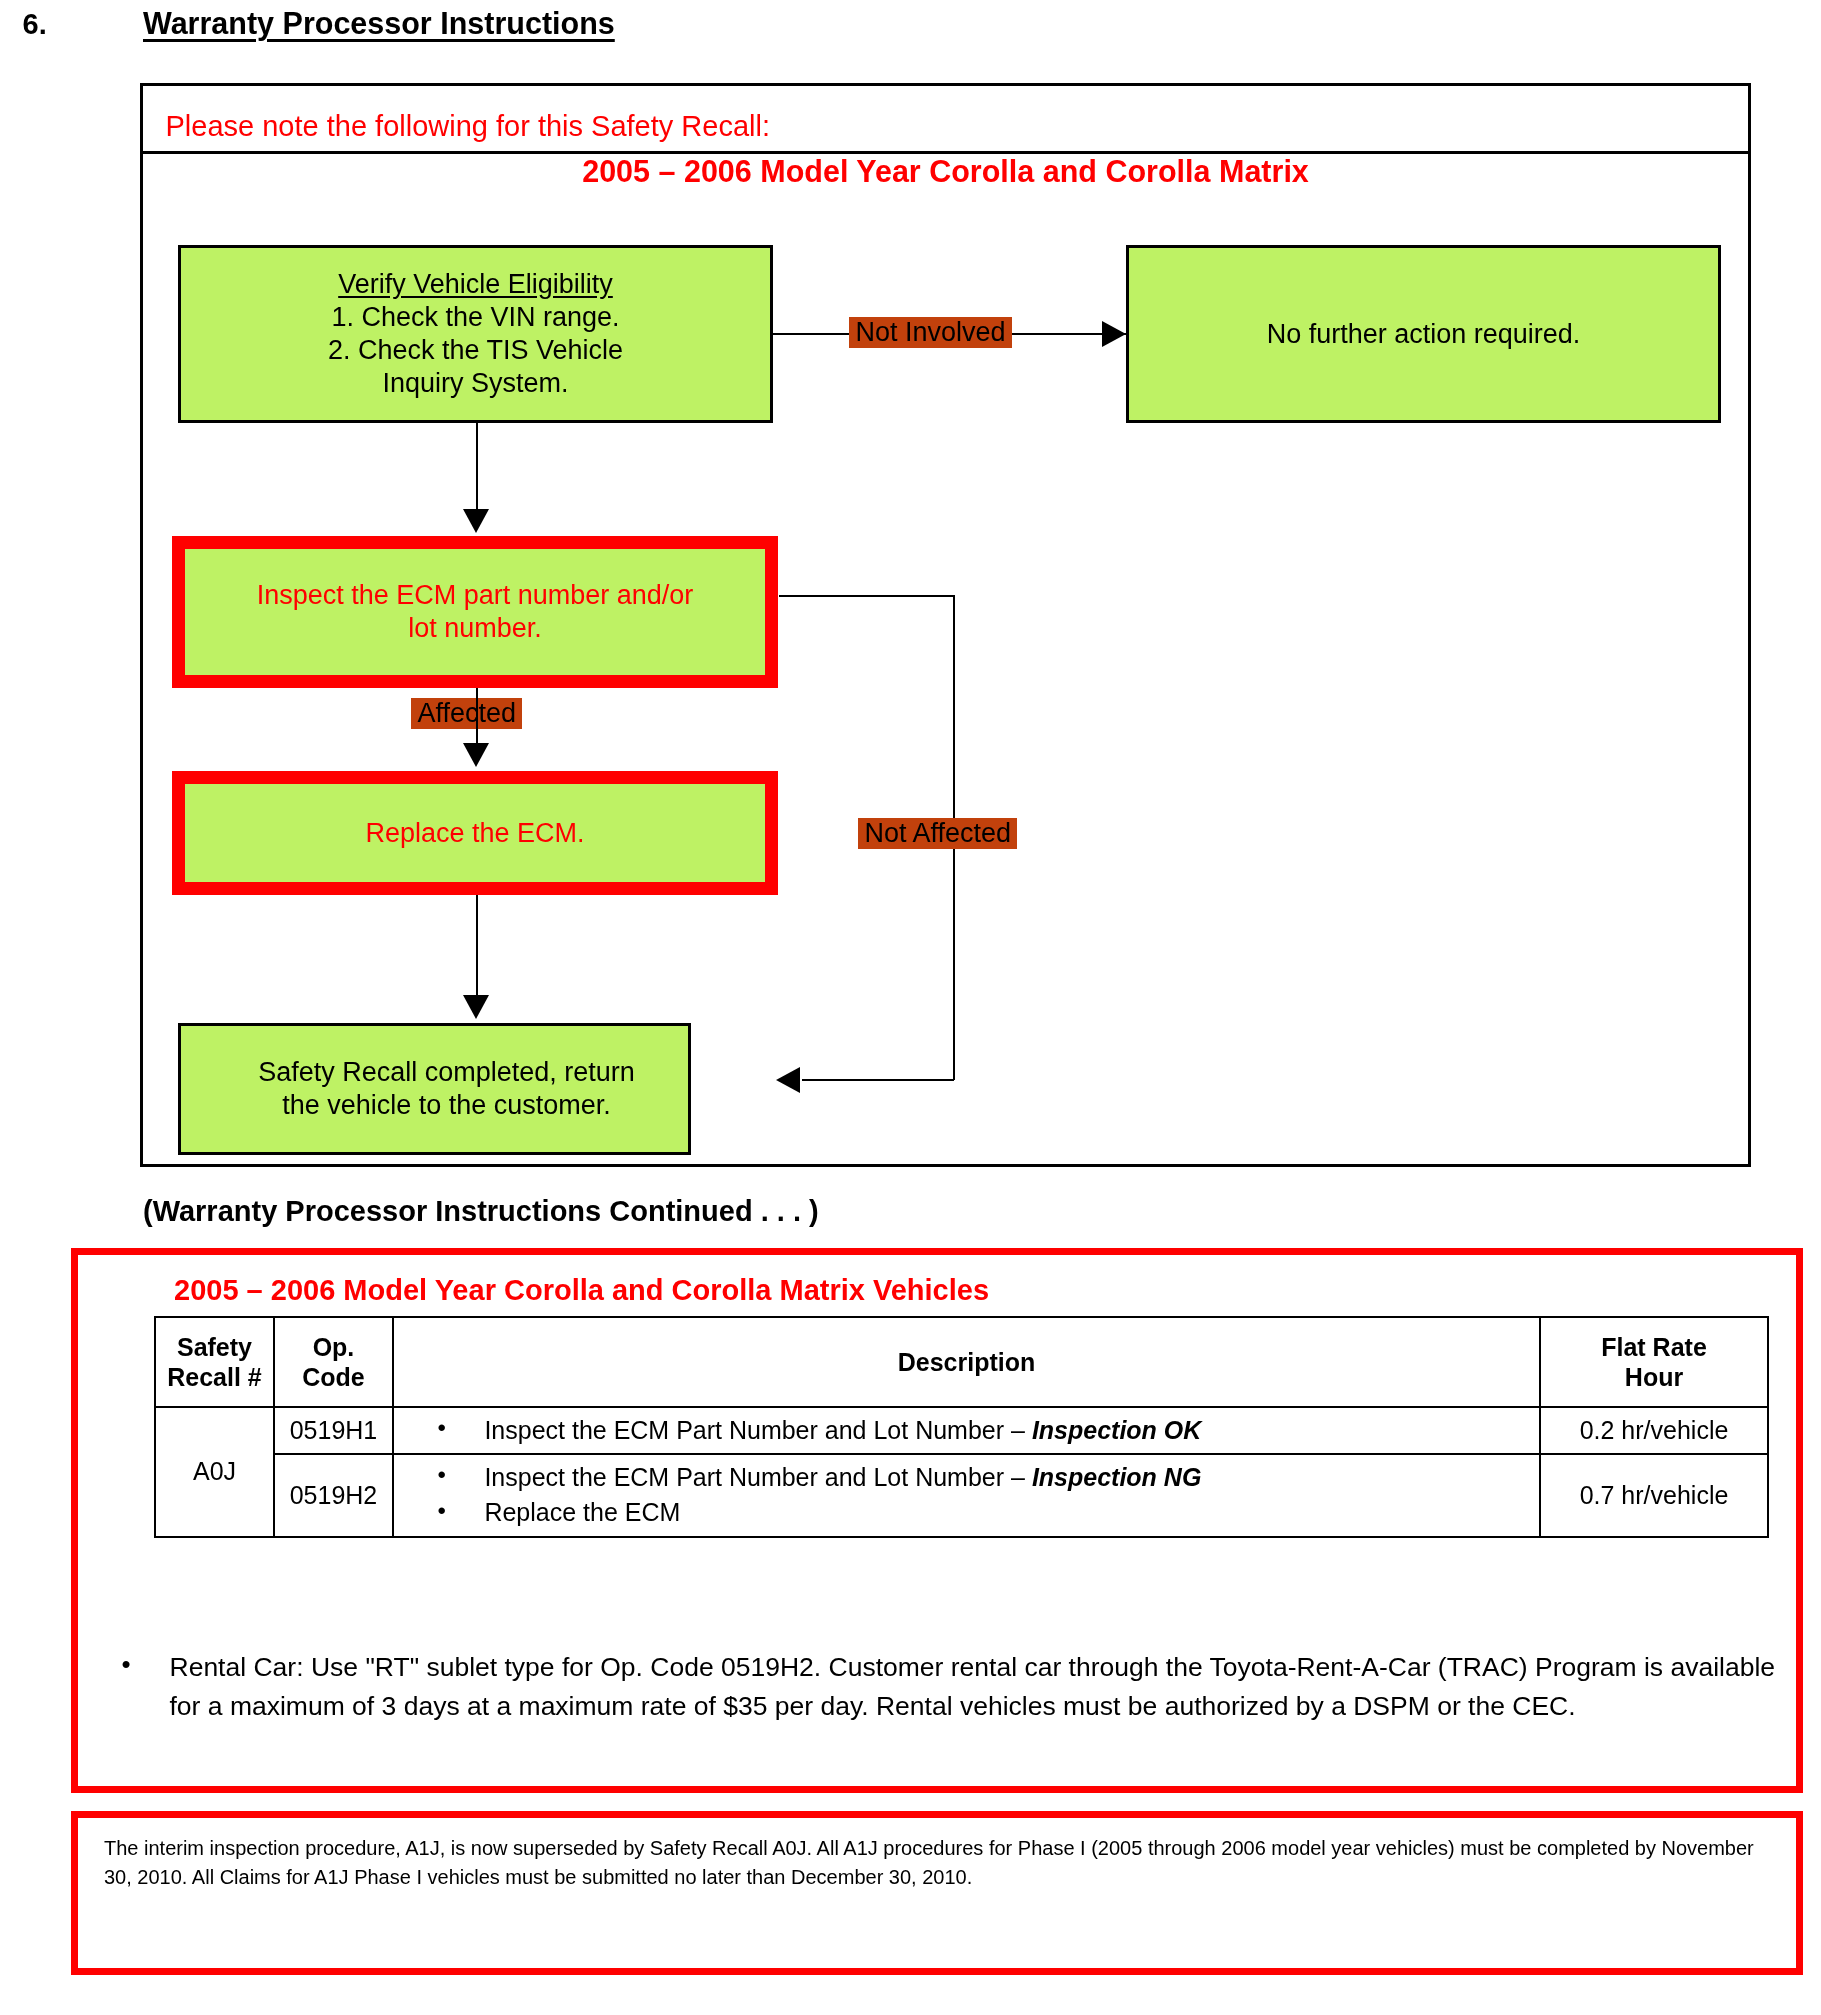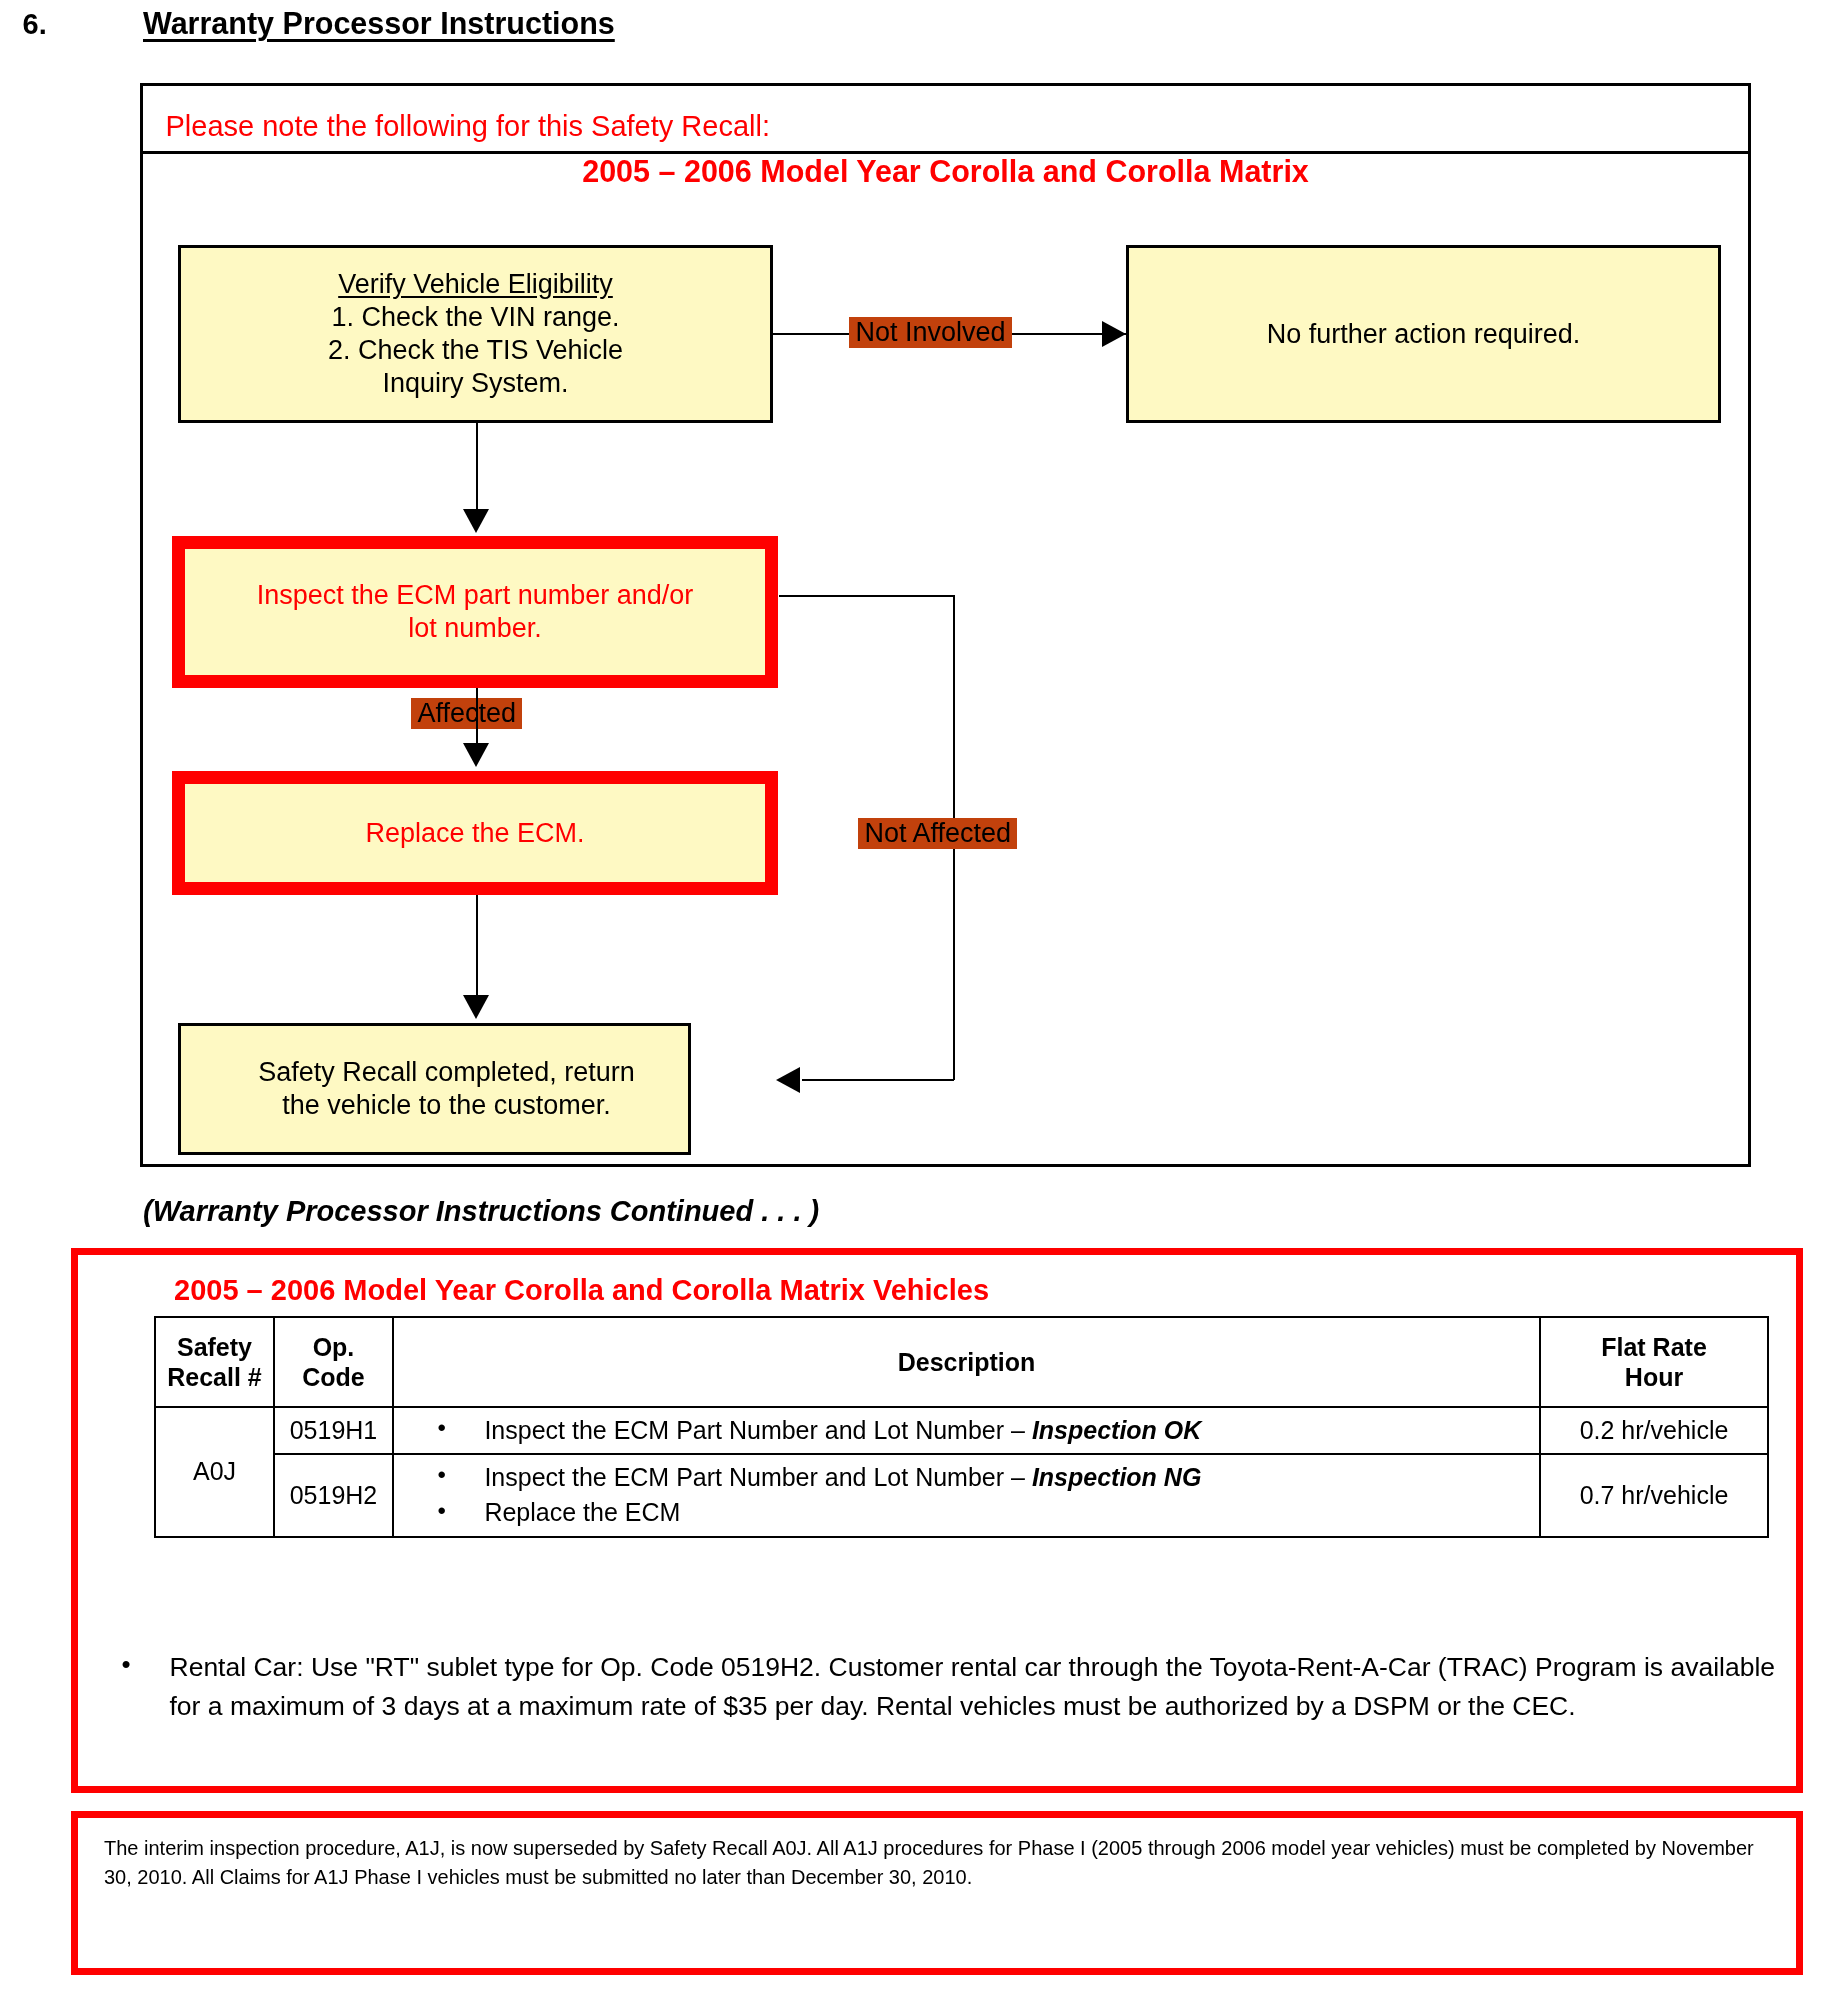--- a/index.html
+++ b/index.html
@@ -72,21 +72,21 @@
     text-align: center;
     color: #ff0000;
     font-size: 30.5px;
     font-weight: bold;
   }
 
   
   .fbox {
     position: absolute;
     box-sizing: border-box;
-    background: #fef9c3;
+    background: #bef264;
     display: flex;
     align-items: center;
     justify-content: center;
     text-align: center;
     font-size: 27px;
     line-height: 1.22;
   }
   .fbox.black {
     border: 3.2px solid #000;
   }
@@ -136,21 +136,20 @@
     padding: 0 6.4px;
     white-space: nowrap;
   }
 
   
   .continued {
     position: absolute;
     left: 143px;
     top: 1195px;
     font-size: 29px;
-    font-style: italic;
     font-weight: bold;
     text-align: center;
   }
 
   
   .red-panel {
     position: absolute;
     box-sizing: border-box;
     border: 7.2px solid #ff0000;
     background: #ffffff;

